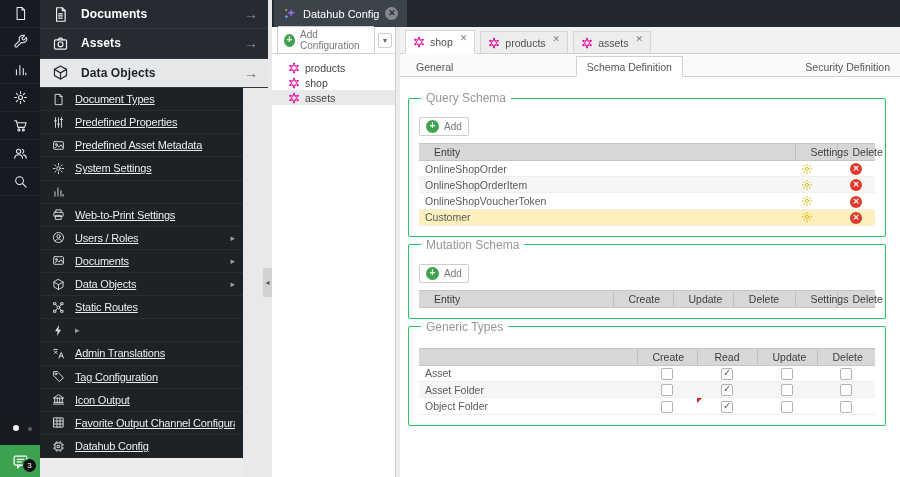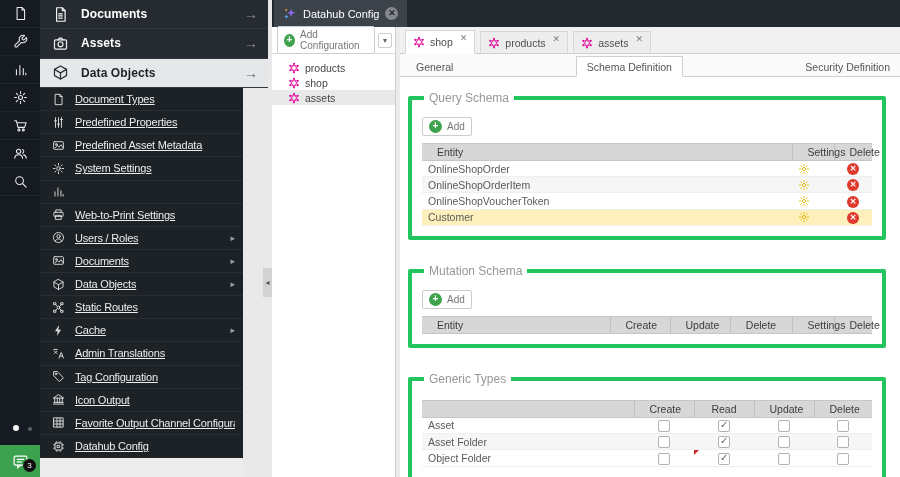--- a/index.html
+++ b/index.html
@@ -69,21 +69,21 @@
   .tab .glyph { width:12px; height:12px; color:#e10098; }
   .tab .tablabel { font-size:10.5px; color:#4f4f4f; }
   .tab .tabclose { font-size:9px; color:#808080; align-self:flex-start; margin:2px 0 0 2px; cursor:pointer; }
 
   #subtabs { position:relative; height:23px; background:#fafafa; display:flex; align-items:flex-end; padding-left:6px; flex:0 0 23px;justify-content:space-between; }
   #subtabs::after { content:""; position:absolute; left:0; right:0; bottom:0; height:1px; background:#d0d0d0; }
   .subtab { position:relative; z-index:1; height:20px; display:flex; align-items:center; padding:0 10px; font-size:10.5px; color:#555; cursor:pointer; }
   .subtab.active { background:#fff; border:1px solid #d0d0d0; border-bottom:1px solid #fff; height:21px; }
 
   #content { flex:1; background:#fff; padding:14px 14px 0 8px; overflow:hidden; }
-  fieldset { border:4px solid #22c55e; border-radius:2px; padding:4px 10px 10px 10px; margin-bottom:24px; }
+  fieldset { border:1px solid #22c55e; border-radius:2px; padding:4px 10px 10px 10px; margin-bottom:1px; }
   legend { color:#979797; font-size:12px; padding:0 5px; margin-left:2px; }
   .fs-toolbar { margin:6px 0 7px 0; }
 
   table.grid { width:100%; border-collapse:collapse; table-layout:fixed; }
   .grid th { background:#d7d7d7; border-top:1px solid #c6c6c6; border-bottom:1px solid #c6c6c6; border-left:1px solid #bfbfbf; font-weight:normal; font-size:10.5px; color:#3d3d3d; text-align:left; padding:2px 15px; height:15px; cursor:pointer; }
   .grid th:first-child { border-left:none; }
   .grid th.center, .grid td.center { text-align:center; }
   .grid td { font-size:10.5px; color:#5a5a5a; padding:1px 6px; height:14px; border-bottom:1px solid #efefef; background:#fff; white-space:nowrap; overflow:hidden; }
   .grid tr.alt td { background:#f6f6f6; }
   .grid tr.hl td { background:#fdf0bd; }
@@ -361,21 +361,20 @@
   <div class="sub-row">
       <svg class="ic sicon">
         <use href="#i-routes"></use>
       </svg>
       <span class="slabel">Static Routes</span>
     </div>
   <div class="sub-row">
       <svg class="ic sicon">
         <use href="#i-bolt"></use>
       </svg>
-      <span class="slabel">Cache</span>
       <span class="schev">▸</span>
     </div>
   <div class="sub-row">
       <svg class="ic sicon">
         <use href="#i-translate"></use>
       </svg>
       <span class="slabel">Admin Translations</span>
     </div>
   <div class="sub-row">
       <svg class="ic sicon">

